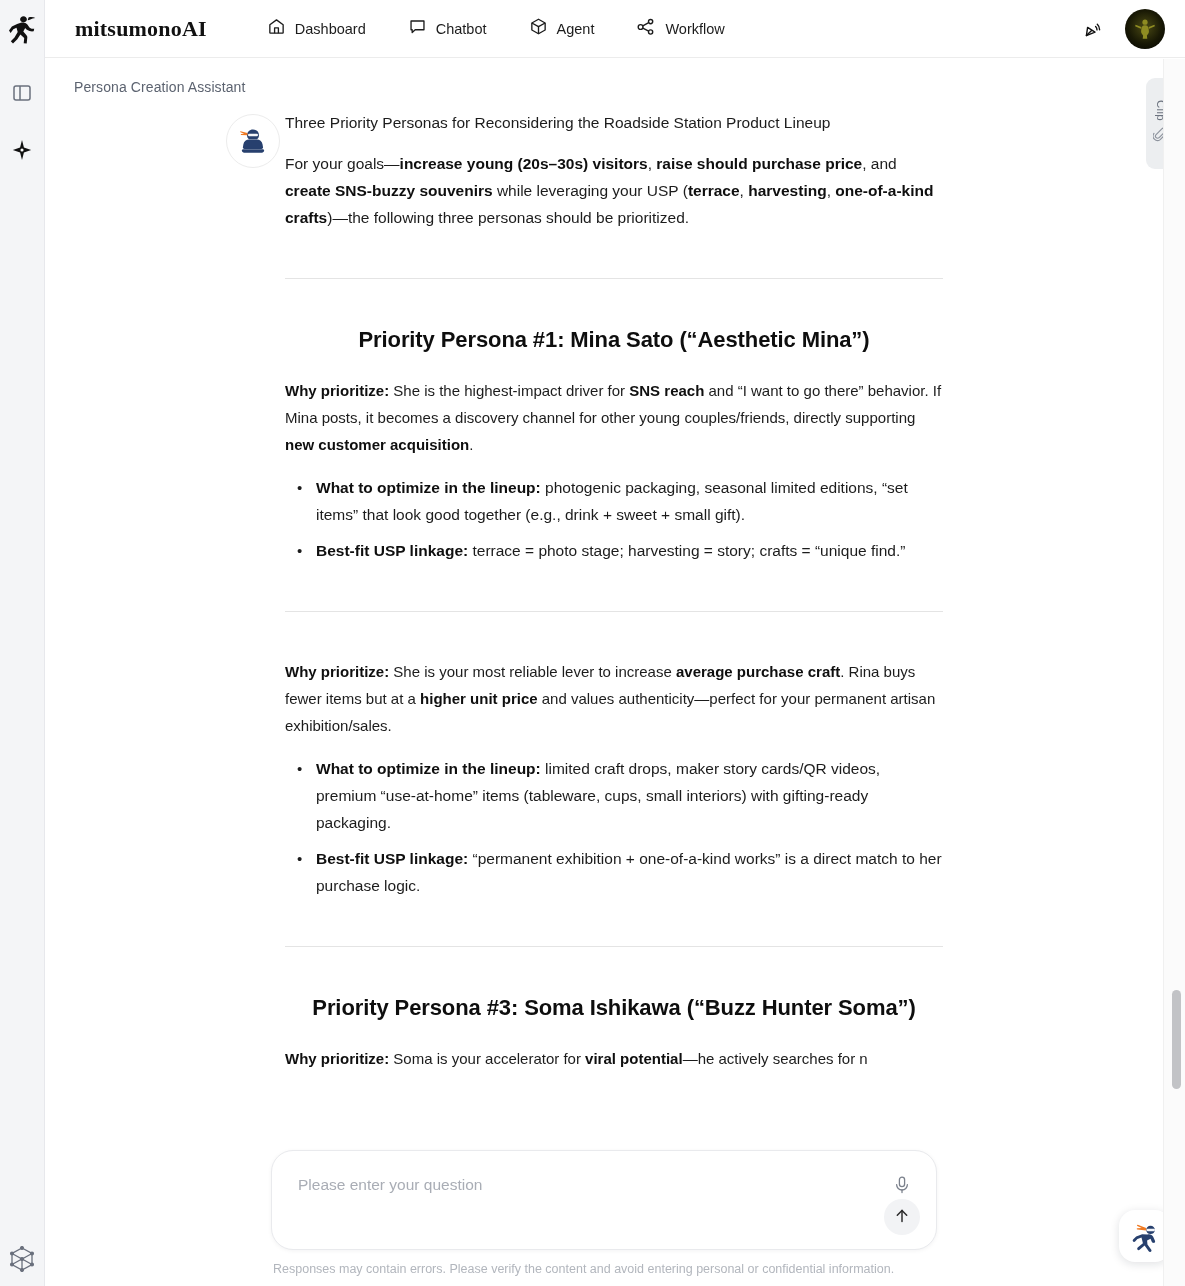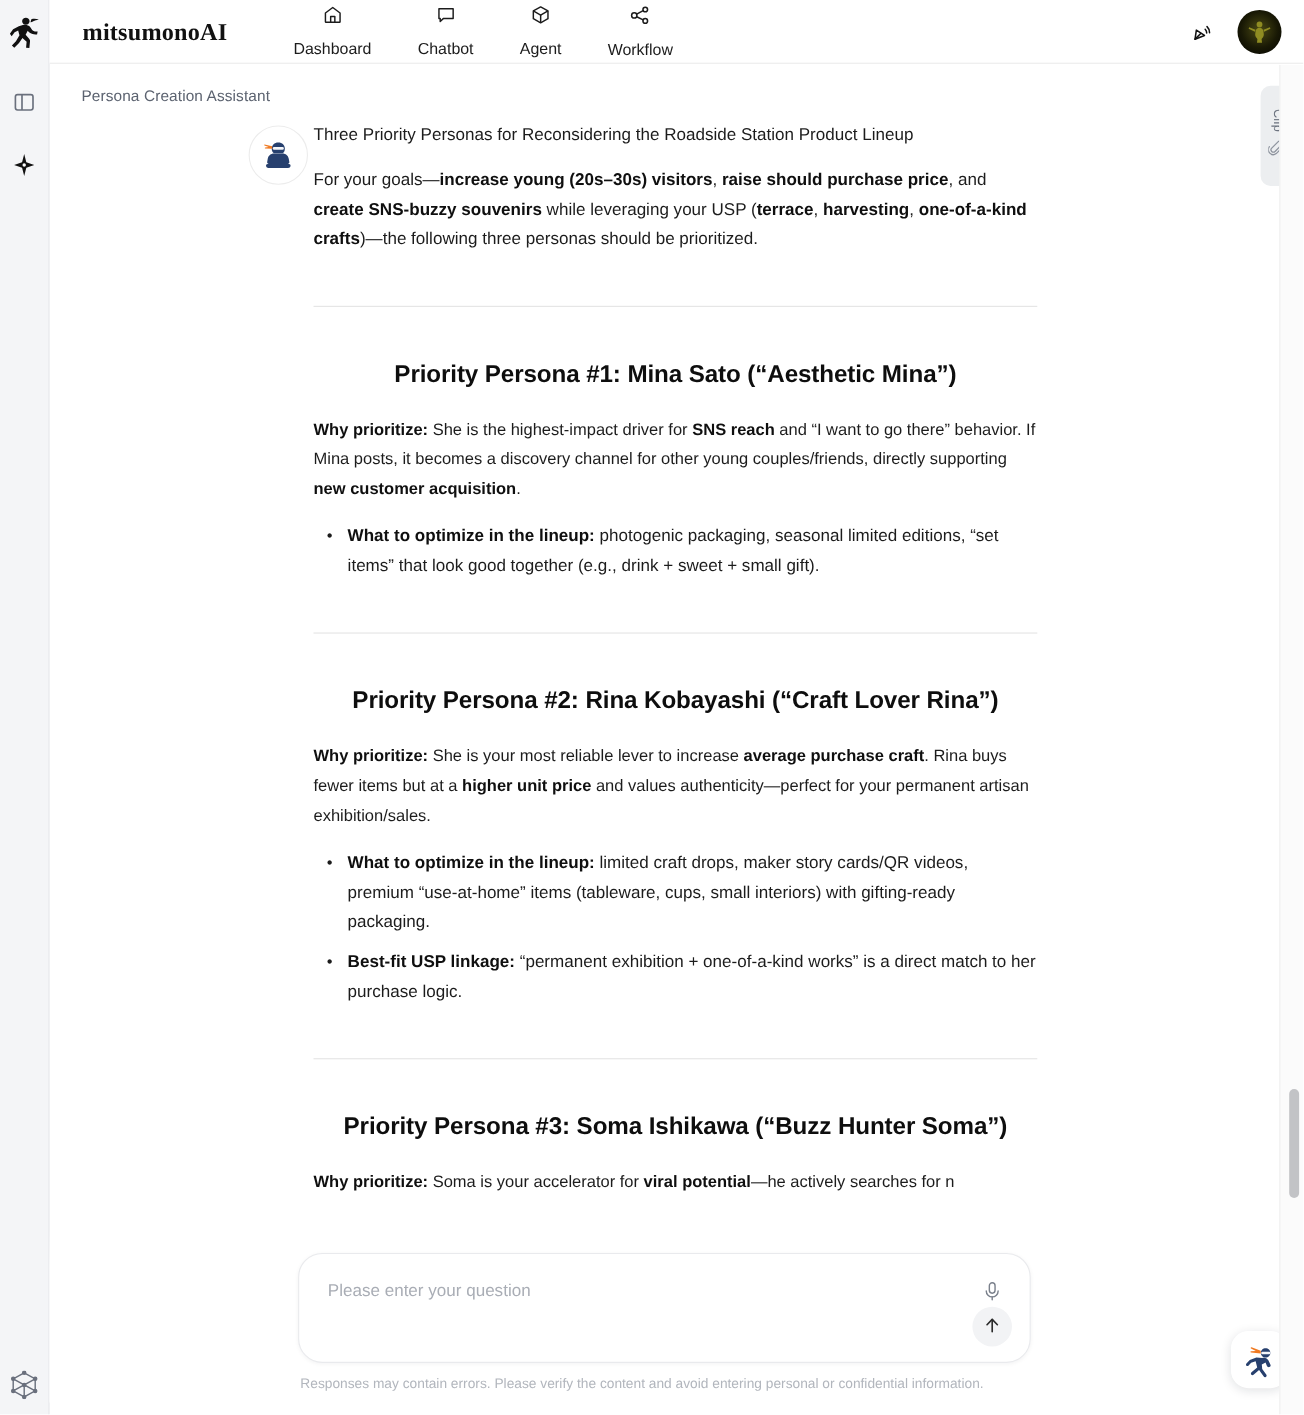--- a/index.html
+++ b/index.html
@@ -34,21 +34,21 @@
     background: #ffffff;
     border-bottom: 1px solid #ececec;
     display: flex; align-items: center;
   }
   .brand {
     font-family: "Liberation Serif", serif;
     font-size: 22px; font-weight: 700; letter-spacing: .2px;
     color: #111; margin-left: 30px; white-space: nowrap;
   }
   .nav { display: flex; align-items: center; margin-left: 60px; gap: 42px; }
-  .nav-item { display: flex; align-items: center; gap: 9px; cursor: pointer; flex-direction: column; }
+  .nav-item { display: flex; align-items: center; gap: 9px; cursor: pointer; }
   .nav-label { font-size: 14.5px; color: #1c1c1c; white-space: nowrap; }
   .header-right {
     margin-left: auto; display: flex; align-items: center; gap: 18px; margin-right: 20px;
   }
   .avatar {
     width: 40px; height: 40px; border-radius: 50%;
     background: radial-gradient(circle at 50% 45%, #4b4a14 0%, #191905 55%, #000 100%);
     display:flex; align-items:center; justify-content:center; cursor:pointer; overflow:hidden;
   }
   .bell-btn { cursor:pointer; display:flex; align-items:center; justify-content:center; width:26px;height:26px; }
@@ -102,21 +102,21 @@
     position: relative; padding-left: 31px;
     font-size: 15.5px; line-height: 27px; color: #1c1c1c; margin-bottom: 9px;
   }
   ul.bullets li::before {
     content: "•"; position: absolute; left: 12px; top: 0;
     color: #1c1c1c; font-size: 15px;
   }
 
   
   .composer-wrap {
-    position: absolute; left: 45px; bottom: 11px;
+    position: absolute; left: 45px; bottom: 0;
     width: 1118px; padding-bottom: 10px;
     background: linear-gradient(to bottom, rgba(255,255,255,0) 0%, #ffffff 22%, #ffffff 100%);
     padding-top: 22px;
   }
   .composer {
     position: relative;
     width: 666px; margin: 0 auto;
     height: 100px;
     background: #ffffff;
     border: 1px solid #e9eaed;
@@ -315,24 +315,24 @@
 
         <div class="title-line">Three Priority Personas for Reconsidering the Roadside Station Product Lineup</div>
 
         <div class="para"><span>For your goals—</span><b>increase young (20s–30s) visitors</b><span>, </span><b>raise should purchase price</b><span>, and </span><b>create SNS-buzzy souvenirs</b><span> while leveraging your USP (</span><b>terrace</b><span>, </span><b>harvesting</b><span>, </span><b>one-of-a-kind crafts</b><span>)—the following three personas should be prioritized.</span></div>
 
         <div class="hr"></div>
         <h2 class="sec">Priority Persona #1: Mina Sato (“Aesthetic Mina”)</h2>
         <div class="line"><b>Why prioritize:</b><span> She is the highest-impact driver for </span><b>SNS reach</b><span> and “I want to go there” behavior. If Mina posts, it becomes a discovery channel for other young couples/friends, directly supporting </span><b>new customer acquisition</b><span>.</span></div>
         <ul class="bullets">
           <li><b>What to optimize in the lineup:</b><span> photogenic packaging, seasonal limited editions, “set items” that look good together (e.g., drink + sweet + small gift).</span></li>
+          <li><b>Best-fit USP linkage:</b><span> terrace = photo stage; harvesting = story; crafts = “unique find.”</span></li>
         </ul>
 
         <div class="hr"></div>
-        <h2 class="sec">Priority Persona #2: Rina Kobayashi (“Craft Lover Rina”)</h2>
         <div class="line"><b>Why prioritize:</b><span> She is your most reliable lever to increase </span><b>average purchase craft</b><span>. Rina buys fewer items but at a </span><b>higher unit price</b><span> and values authenticity—perfect for your permanent artisan exhibition/sales.</span></div>
         <ul class="bullets">
           <li><b>What to optimize in the lineup:</b><span> limited craft drops, maker story cards/QR videos, premium “use-at-home” items (tableware, cups, small interiors) with gifting-ready packaging.</span></li>
           <li><b>Best-fit USP linkage:</b><span> “permanent exhibition + one-of-a-kind works” is a direct match to her purchase logic.</span></li>
         </ul>
 
         <div class="hr"></div>
         <h2 class="sec">Priority Persona #3: Soma Ishikawa (“Buzz Hunter Soma”)</h2>
         <div class="line"><b>Why prioritize:</b><span> Soma is your accelerator for </span><b>viral potential</b><span>—he actively searches for n</span></div>
 

